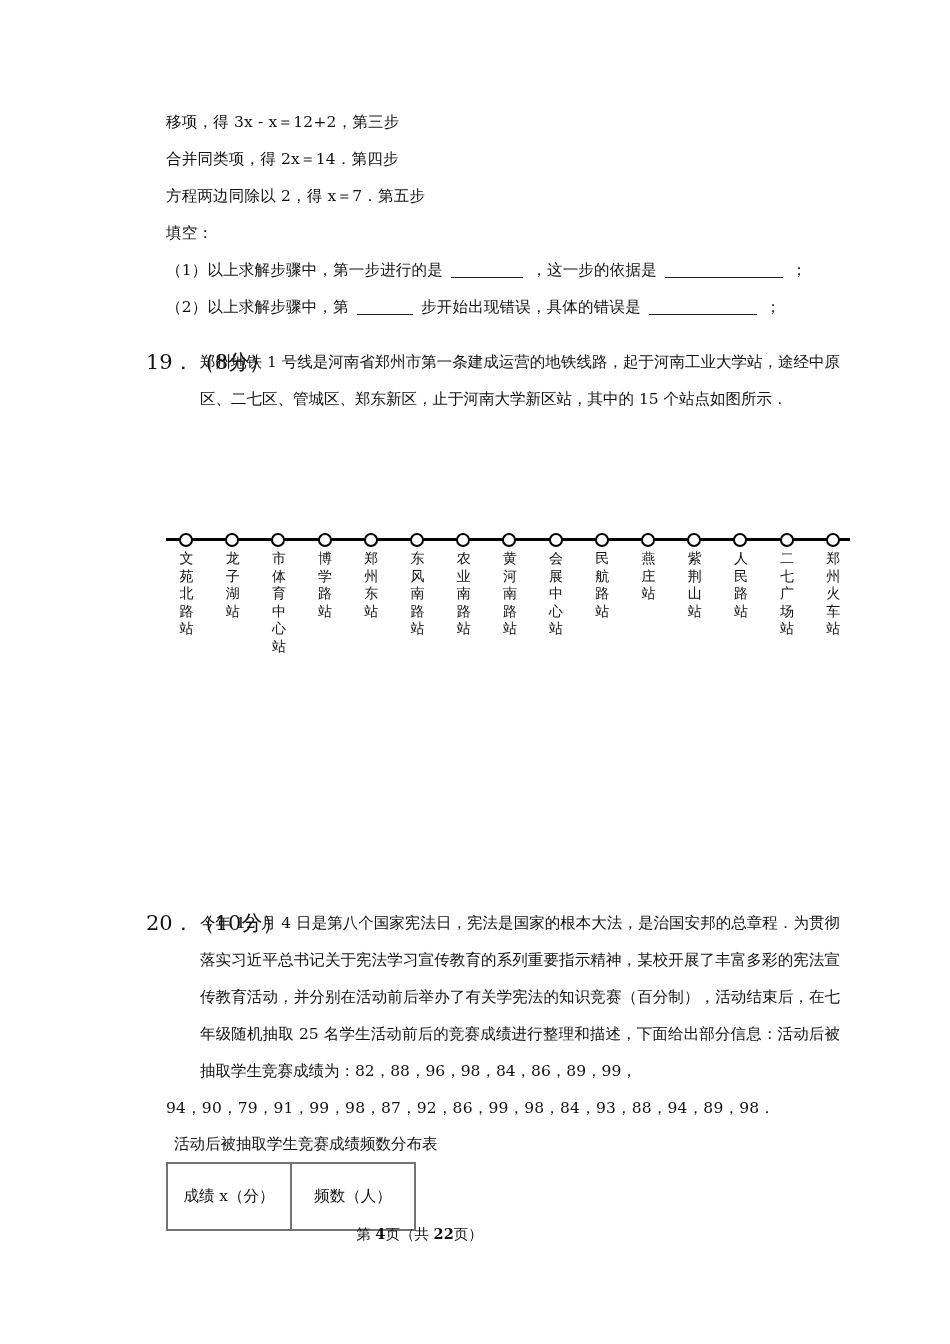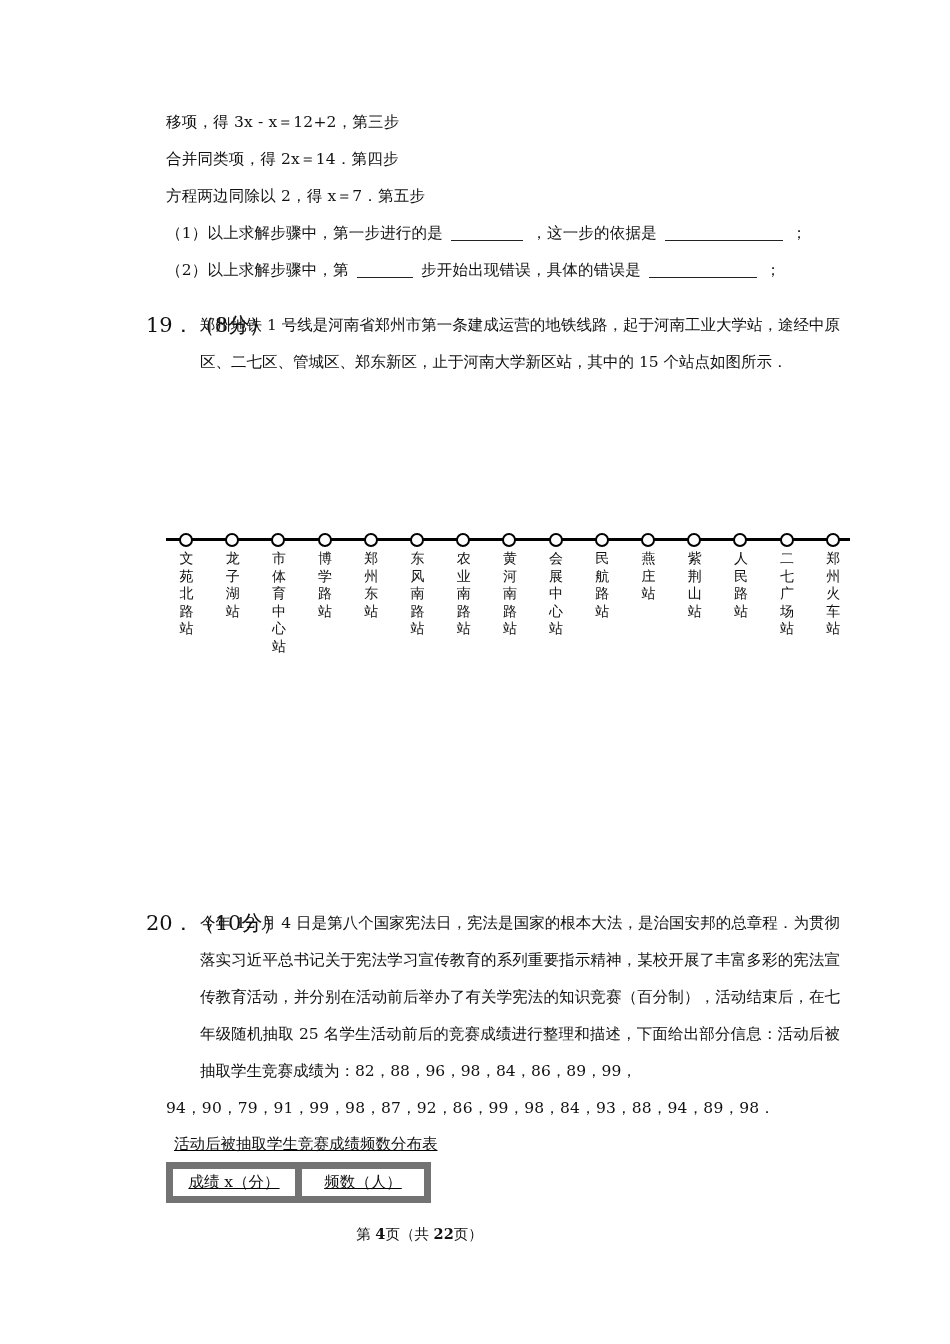--- a/index.html
+++ b/index.html
@@ -135,37 +135,36 @@
     color: #111;
     letter-spacing: 0;
   }
   .stname span { display: block; }
 
   
   .freq-wrap {
     position: absolute;
     left: 166px;
     top: 1130px;
-    text-decoration: underline;
   }
   .freq-cap {
     font-size: 15.5px;
     line-height: 28px;
     color: #111;
     padding-left: 8px;
   }
   table.freq {
     border-collapse: collapse;
     margin-top: 4px;
   }
   table.freq td {
-    border: 7px solid #737373;
+    border: 2px solid #737373;
     font-size: 15.5px;
     text-align: center;
-    padding: 3px 14px;
+    padding: 22px 14px;
     color: #111;
     white-space: nowrap;
   }
   table.freq td.c1 { width: 94px; }
   table.freq td.c2 { width: 94px; }
 
   
   .footer {
     position: absolute;
     left: 0;
@@ -180,20 +179,21 @@
 </head>
 <body>
 
 <div class="page">
 
   <div class="content">
 
     <div class="line">移项，得 3x - x＝12+2，第三步</div>
     <div class="line">合并同类项，得 2x＝14．第四步</div>
     <div class="line">方程两边同除以 2，得 x＝7．第五步</div>
+    <div class="line">填空：</div>
 
     <div class="line">
       <span>（1）以上求解步骤中，第一步进行的是</span>
       <span class="blank-s"></span>
       <span>，这一步的依据是</span>
       <span class="blank-l"></span>
       <span>；</span>
     </div>
 
     <div class="line">

